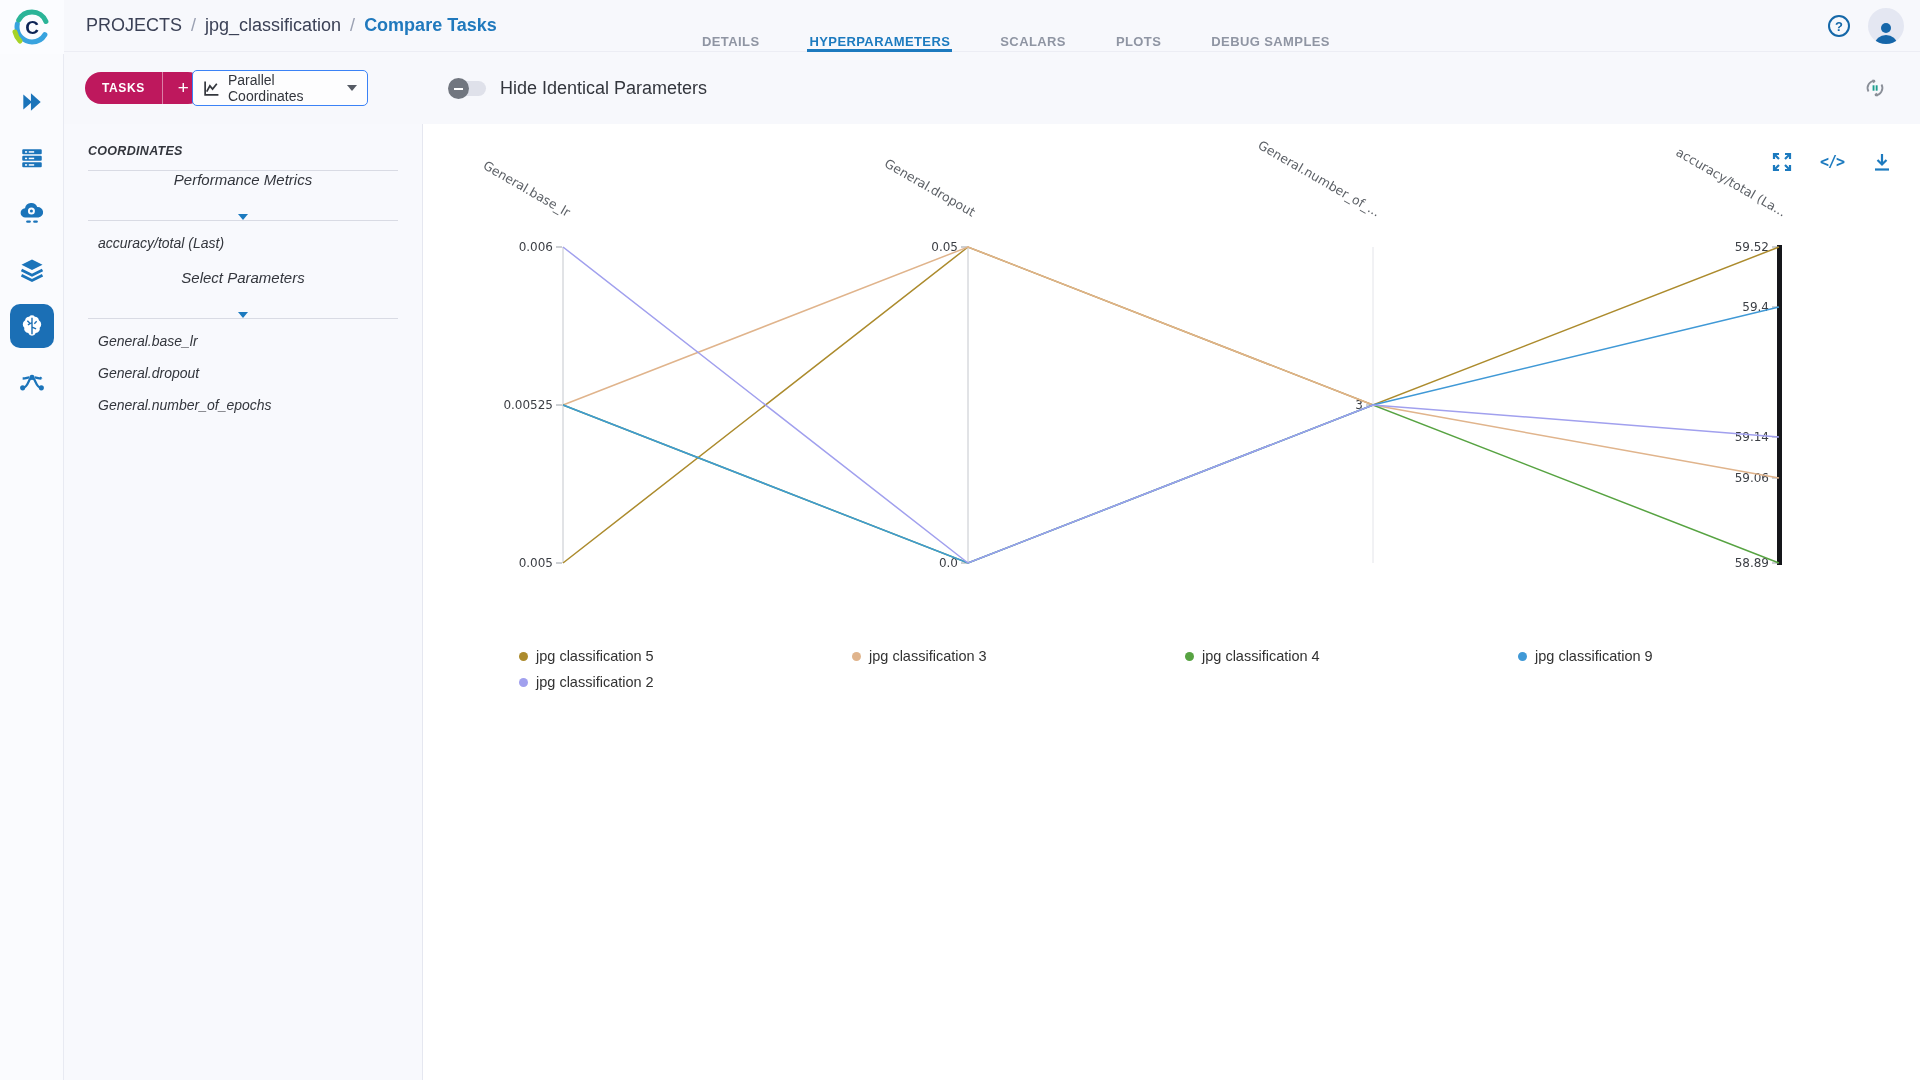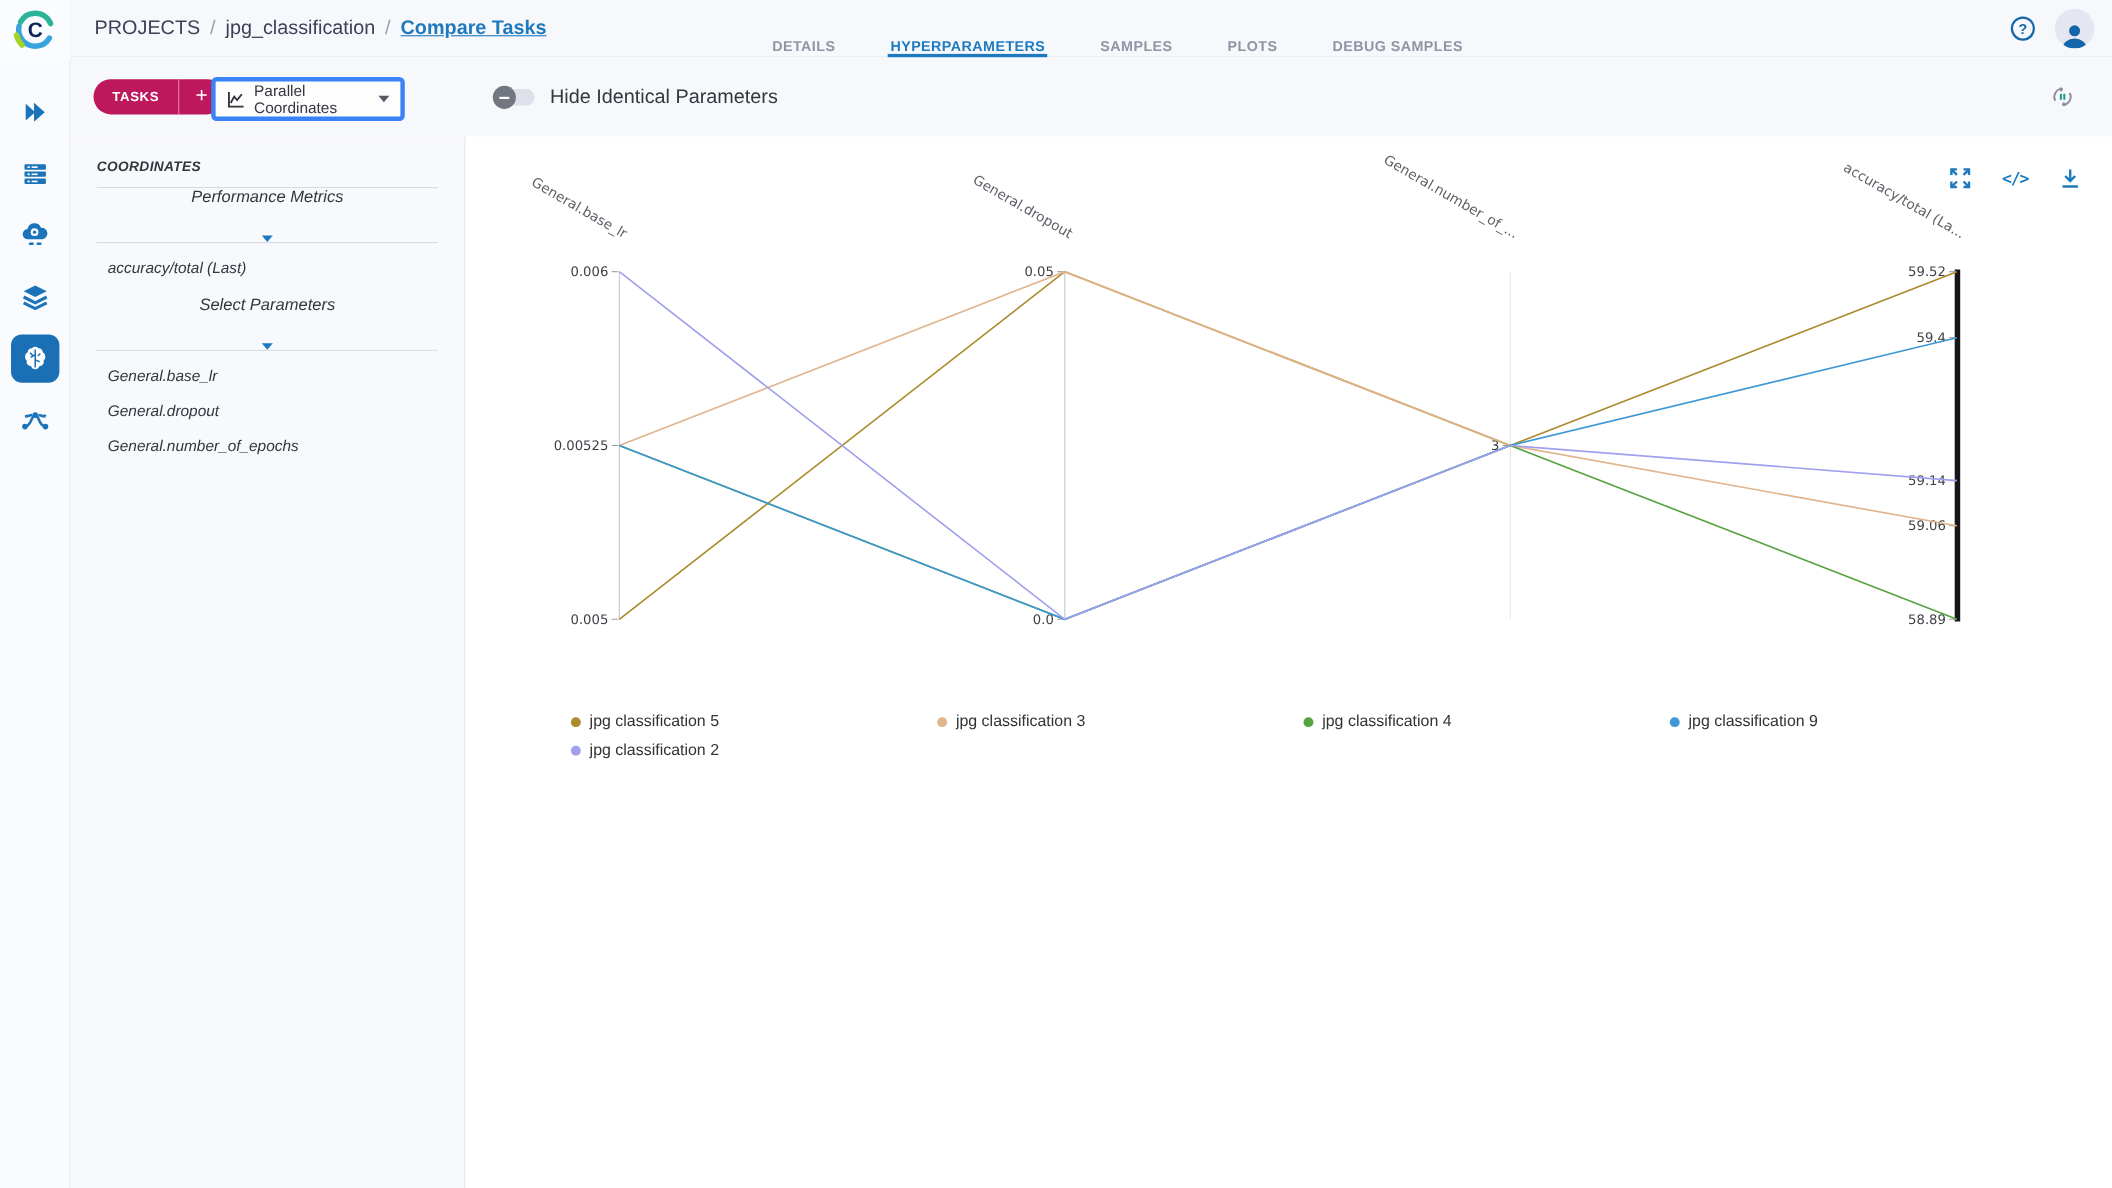--- a/index.html
+++ b/index.html
@@ -13,39 +13,39 @@
   .rail-items { display:flex; flex-direction:column; align-items:center; gap:12px; padding-top:26px; }
   .rail-item { width:44px; height:44px; display:flex; align-items:center; justify-content:center; border-radius:10px; cursor:pointer; }
   .rail-item.active { background:#1b6fb5; }
 
   
   .header { position:absolute; left:64px; top:0; width:1856px; height:52px;
     background:#f7f8fc; border-bottom:1px solid #ecedf4; display:flex; align-items:center; z-index:4; }
   .crumbs { display:flex; align-items:center; gap:9px; padding-left:22px; font-size:18px; color:#3b4156; }
   .crumb { cursor:pointer; }
   .crumb-sep { color:#9aa0b2; }
-  .crumb.active { color:#2079bd; font-weight:700;text-decoration:underline; }
+  .crumb.active { color:#2079bd; font-weight:700; }
   .tabs { position:absolute; left:636px; top:0; height:52px; display:flex; align-items:flex-end; gap:46px; }
   .tab { display:flex; align-items:center; font-size:13px; letter-spacing:.4px; font-weight:600;
     color:#8f95a3; border-bottom:3px solid transparent; padding:0 2px; cursor:pointer; }
   .tab.active { color:#1c7abf; border-bottom-color:#1c7abf; }
   .header-right { position:absolute; right:16px; top:0; height:52px; display:flex; align-items:center; gap:18px; }
   .help-circ { width:22px; height:22px; border-radius:50%; border:2px solid #1467a8; color:#1467a8;
     font-size:13px; font-weight:700; display:flex; align-items:center; justify-content:center; cursor:pointer; }
   .avatar { width:36px; height:36px; border-radius:50%; background:#e4e7f2; display:flex; align-items:flex-end; justify-content:center; overflow:hidden; cursor:pointer; }
 
   
   .toolbar { position:absolute; left:64px; top:52px; width:1856px; height:72px; background:#f7f8fc; z-index:3; }
   .tasks-btn { position:absolute; left:21px; top:20px; height:32px; background:#be185d; border-radius:16px;
     display:flex; align-items:center; color:#fff; cursor:pointer; overflow:hidden; }
   .tasks-btn .lbl { padding:0 17px; font-size:12px; font-weight:700; letter-spacing:.6px; }
   .tasks-btn .sep { width:1px; height:32px; background:rgba(255,255,255,.45); }
   .tasks-btn .plus { padding:0 15px; font-size:19px; font-weight:500; display:flex; align-items:center; }
   .view-dd { position:absolute; left:128px; top:18px; width:176px; height:36px; background:#fdfdfe;
-    border:4px solid #3b82f6; border-radius:5px; display:flex; align-items:center; gap:8px; padding:16px 10px; cursor:pointer; }
+    border:1px solid #3b82f6; border-radius:5px; display:flex; align-items:center; gap:8px; padding:16px 10px; cursor:pointer; }
   .view-dd .txt { font-size:14px; color:#33363d; flex:1; }
   .caret { width:0; height:0; border-left:5px solid transparent; border-right:5px solid transparent; border-top:6px solid #555a64; }
   .toggle-wrap { position:absolute; left:386px; top:26px; display:flex; align-items:center; gap:14px; cursor:pointer; }
   .toggle-track { width:36px; height:15px; border-radius:8px; background:#dfe1ea; position:relative; }
   .toggle-knob { position:absolute; left:-2px; top:-3px; width:21px; height:21px; border-radius:50%;
     background:#71767f; display:flex; align-items:center; justify-content:center; }
   .toggle-knob::after { content:""; width:9px; height:2px; background:#fff; }
   .toggle-label { font-size:18px; color:#33363d; }
   .refresh-btn { position:absolute; right:31px; top:22px; width:28px; height:28px; display:flex; align-items:center; justify-content:center; cursor:pointer; }
 
@@ -142,21 +142,21 @@
   <div class="crumbs">
     <span class="crumb">PROJECTS</span>
     <span class="crumb-sep">/</span>
     <span class="crumb">jpg_classification</span>
     <span class="crumb-sep">/</span>
     <span class="crumb active">Compare Tasks</span>
   </div>
   <div class="tabs">
     <div class="tab">DETAILS</div>
     <div class="tab active">HYPERPARAMETERS</div>
-    <div class="tab">SAMPLES</div>
+    <div class="tab">SCALARS</div>
     <div class="tab">PLOTS</div>
     <div class="tab">DEBUG SAMPLES</div>
   </div>
   <div class="header-right">
     <div class="help-circ">?</div>
     <div class="avatar">
       <svg width="26" height="24" viewBox="0 0 26 24">
         <circle cx="13" cy="8" r="5" fill="#1566a9"></circle>
         <path d="M2 24 a11 9 0 0 1 22 0 Z" fill="#1566a9"></path>
       </svg>

